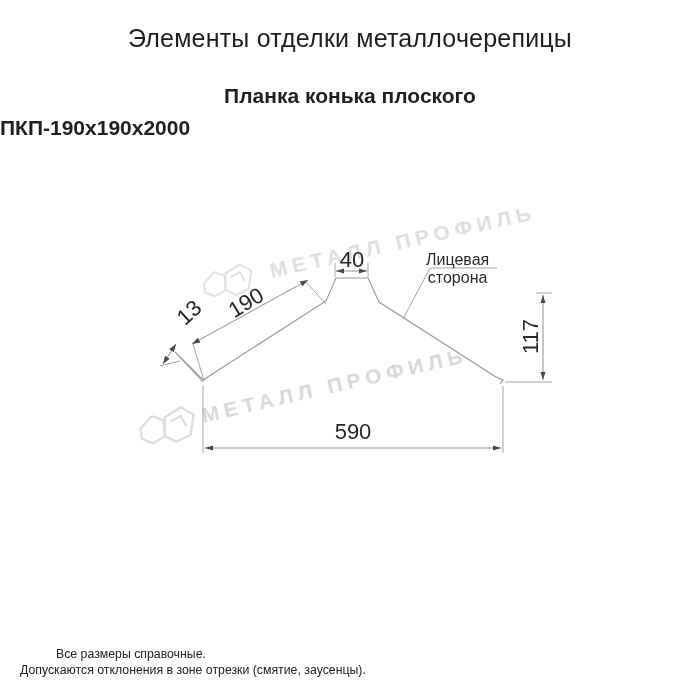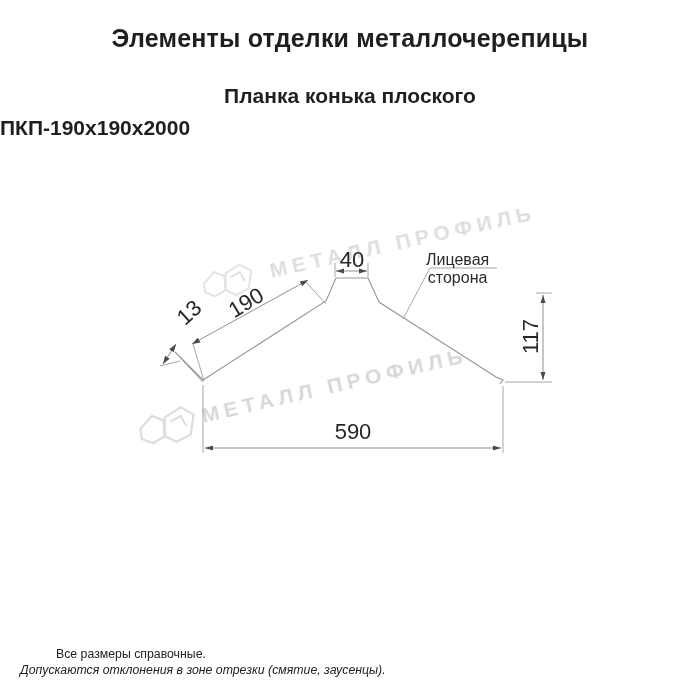--- a/index.html
+++ b/index.html
@@ -4,41 +4,41 @@
 <style>
   html,body{margin:0;padding:0;background:#ffffff;}
   body{
     width:700px;height:700px;position:relative;overflow:hidden;
     font-family:"Liberation Sans", sans-serif;
     -webkit-font-smoothing:antialiased;
   }
   .abs{position:absolute;}
   .title{
     left:0;right:0;top:24px;text-align:center;
-    font-size:25px;font-weight:bold;color:#1f1f1f;letter-spacing:0.2px;
+    font-size:25px;font-weight:normal;color:#1f1f1f;letter-spacing:0.2px;
   }
   .subtitle{
     left:0;right:0;top:84px;text-align:center;
     font-size:21px;font-weight:bold;color:#1f1f1f;
   }
   .product-code{
     left:0;right:0;top:116px;
     font-size:21px;font-weight:bold;color:#1f1f1f;
   }
   .dim-text{
     font-size:22px;color:#262626;text-align:center;line-height:25px;
   }
   .face-label{
     left:426px;top:251px;font-size:16px;line-height:17.5px;color:#2b2b2b;text-align:center;
   }
   .footer-note{
     left:20px;font-size:12.3px;color:#222;line-height:16px;
   }
   .note1{top:646px;margin-left:36px;}
-  .note2{top:662px;font-style:italic;}
+  .note2{top:662px;}
   .wm-text{
     font-weight:bold;font-size:21px;letter-spacing:5px;color:#bdbdbd;
     white-space:nowrap;filter:blur(0.7px);
     transform-origin:left center;
   }
   .wm1t{left:270px;top:259px;transform:rotate(-12.5deg);opacity:0.5;}
   .wm2t{left:202px;top:404px;transform:rotate(-13deg);opacity:0.6;}
   .wm-logo{filter:blur(0.6px);}
   .wm1l{left:198px;top:258px;width:68px;height:46px;opacity:0.5;}
   .wm2l{left:136px;top:399px;width:72px;height:54px;opacity:0.6;}

